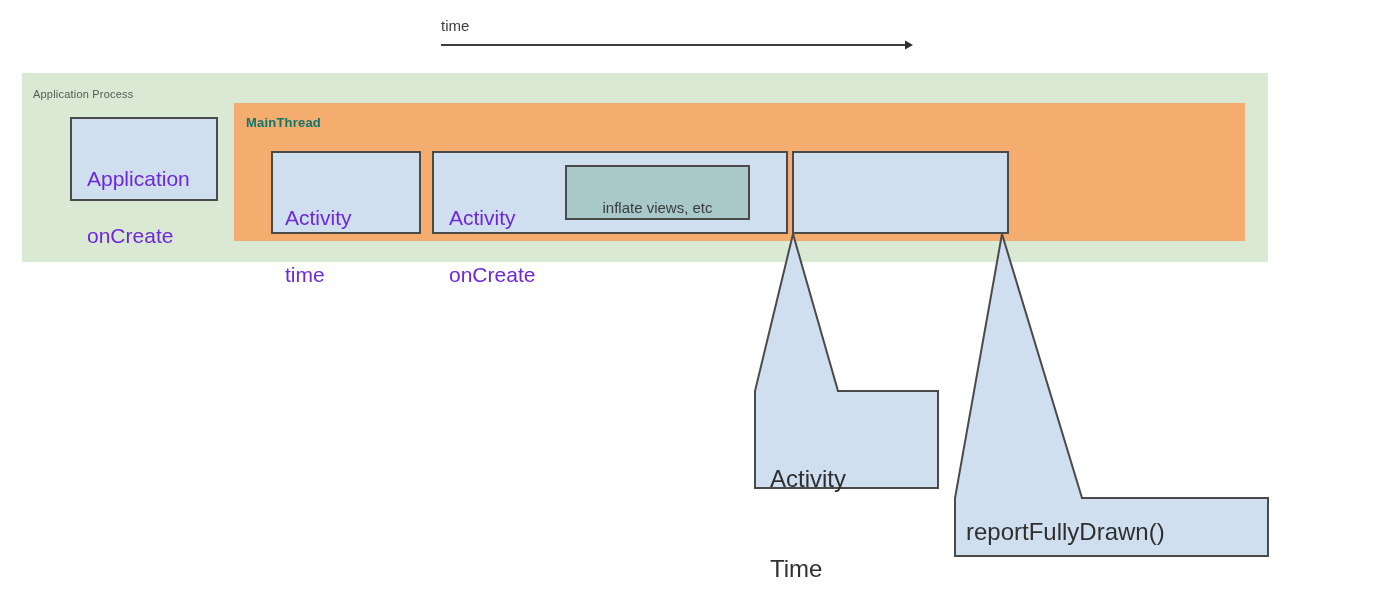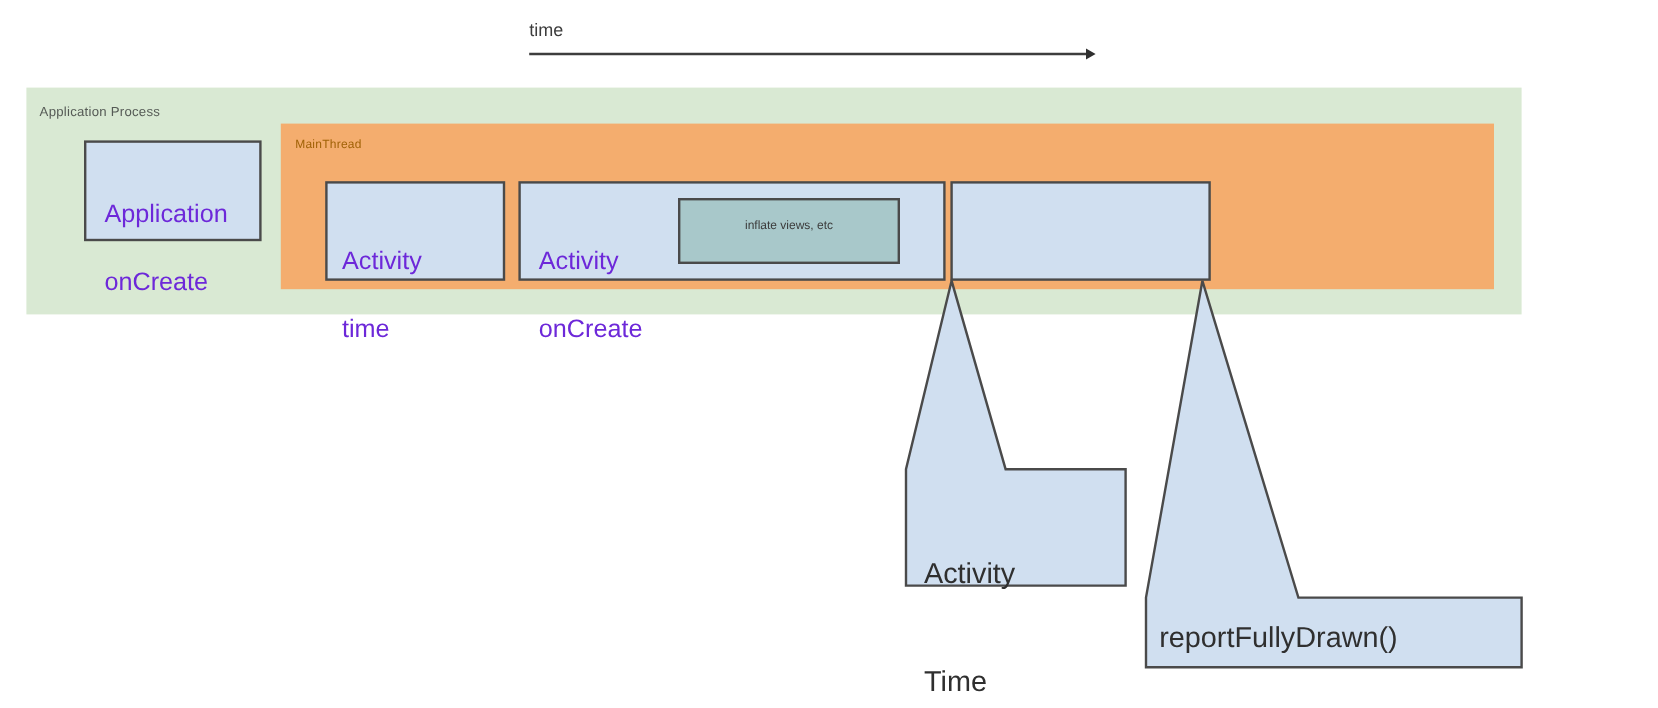--- a/index.html
+++ b/index.html
@@ -37,34 +37,35 @@
     font-size: 15px;
     color: #3d3d3d;
   }
   .lbl-appproc {
     font-size: 11px;
     font-weight: normal;
     color: #555a55;
     letter-spacing: 0.2px;
   }
   .lbl-mainthread {
-    font-size: 10px;
-    font-weight: normal;
-    color: #a16207;
+    font-size: 13px;
+    font-weight: bold;
+    color: #0f766e;
     letter-spacing: 0.2px;
   }
   .lbl-box {
     font-size: 21px;
     color: #6d28d9;
     line-height: 19px;
   }
   .lbl-box-center {
-    font-size: 10px;
+    font-size: 15px;
     color: #3b3b3b;
     text-align: center;
+    margin-top: 16px;
   }
   .lbl-callout {
     font-size: 24px;
     color: #2f2f2f;
     line-height: 30px;
   }
   .lbl-caption {
     font-size: 19px;
     color: #2b2b2b;
     line-height: 26px;

